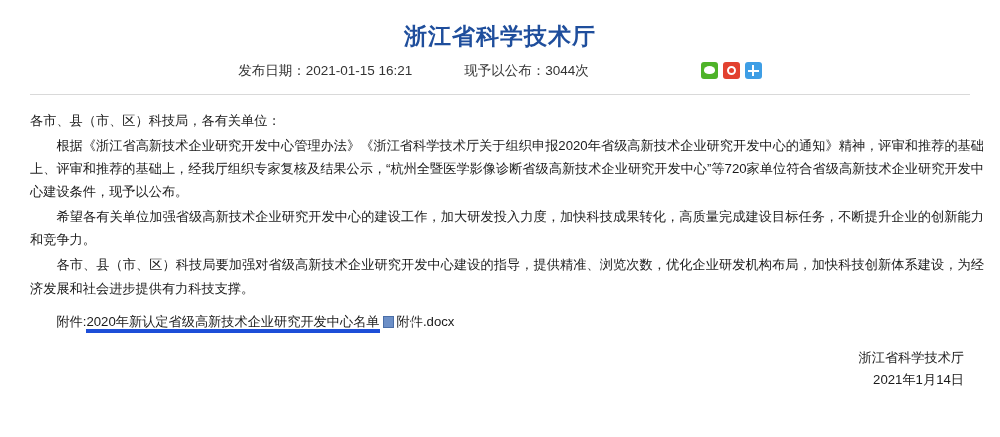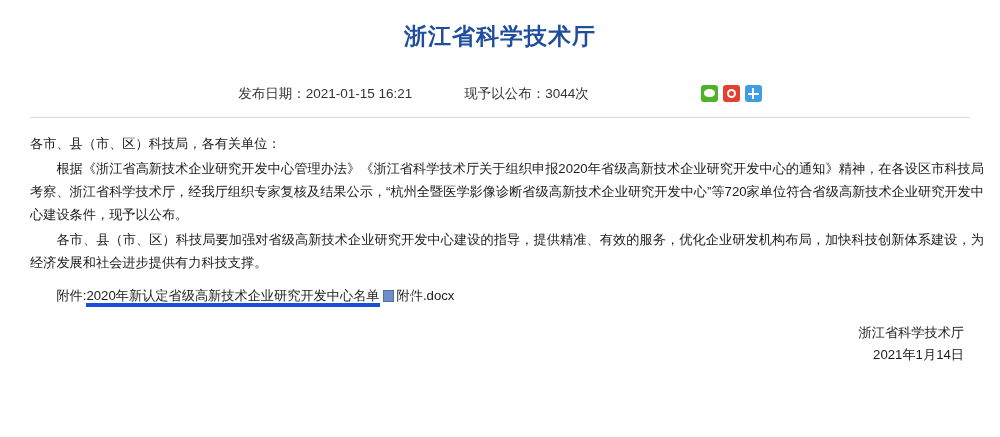--- a/index.html
+++ b/index.html
@@ -36,21 +36,21 @@
     font-weight: bold;
     letter-spacing: 0.5px;
     padding-top: 18px;
     line-height: 1.3;
   }
   .meta-row {
     display: flex;
     align-items: center;
     justify-content: center;
     gap: 52px;
-    margin-top: 33px;
+    margin-top: 10px;
     font-size: 13.5px;
     color: #333333;
     position: relative;
   }
   .meta-item {
     white-space: nowrap;
   }
   .share-icons {
     display: flex;
     align-items: center;
@@ -174,22 +174,23 @@
       <span class="share-icon share-wechat"></span>
       <span class="share-icon share-weibo"></span>
       <span class="share-icon share-more"></span>
     </span>
   </div>
 
   <div class="divider"></div>
 
   <div class="body-wrap">
     <p class="para">各市、县（市、区）科技局，各有关单位：</p>
-    <p class="para indent">根据《浙江省高新技术企业研究开发中心管理办法》《浙江省科学技术厅关于组织申报2020年省级高新技术企业研究开发中心的通知》精神，在各设区市科技局考察、浙江省科学技术厅，经我厅组织专家复核及结果公示，“杭州全暨医学影像诊断省级高新技术企业研究开发中心”等720家单位符合省级高新技术企业研究开发中心建设条件，现予以公布。</p>
-    <p class="para indent">各市、县（市、区）科技局要加强对省级高新技术企业研究开发中心建设的指导，提供精准、有效的服务，优化企业研发机构布局，加快科技创新体系建设，为经济发展和社会进步提供有力科技支撑。</p>
+    <p class="para indent">根据《浙江省高新技术企业研究开发中心管理办法》《浙江省科学技术厅关于组织申报2020年省级高新技术企业研究开发中心的通知》精神，评审和推荐的基础上、评审和推荐的基础上，经我厅组织专家复核及结果公示，“杭州全暨医学影像诊断省级高新技术企业研究开发中心”等720家单位符合省级高新技术企业研究开发中心建设条件，现予以公布。</p>
+    <p class="para indent">希望各有关单位加强省级高新技术企业研究开发中心的建设工作，加大研发投入力度，加快科技成果转化，高质量完成建设目标任务，不断提升企业的创新能力和竞争力。</p>
+    <p class="para indent">各市、县（市、区）科技局要加强对省级高新技术企业研究开发中心建设的指导，提供精准、浏览次数，优化企业研发机构布局，加快科技创新体系建设，为经济发展和社会进步提供有力科技支撑。</p>
 
     <div class="attach-line">
       <span>附件:</span><a class="attach-link" href="#">2020年新认定省级高新技术企业研究开发中心名单</a><span class="docx-icon"></span><span class="docx-name">附件.docx</span>
     </div>
   </div>
 
   <div class="signature">
     <div>浙江省科学技术厅</div>
     <div>2021年1月14日</div>
   </div>

